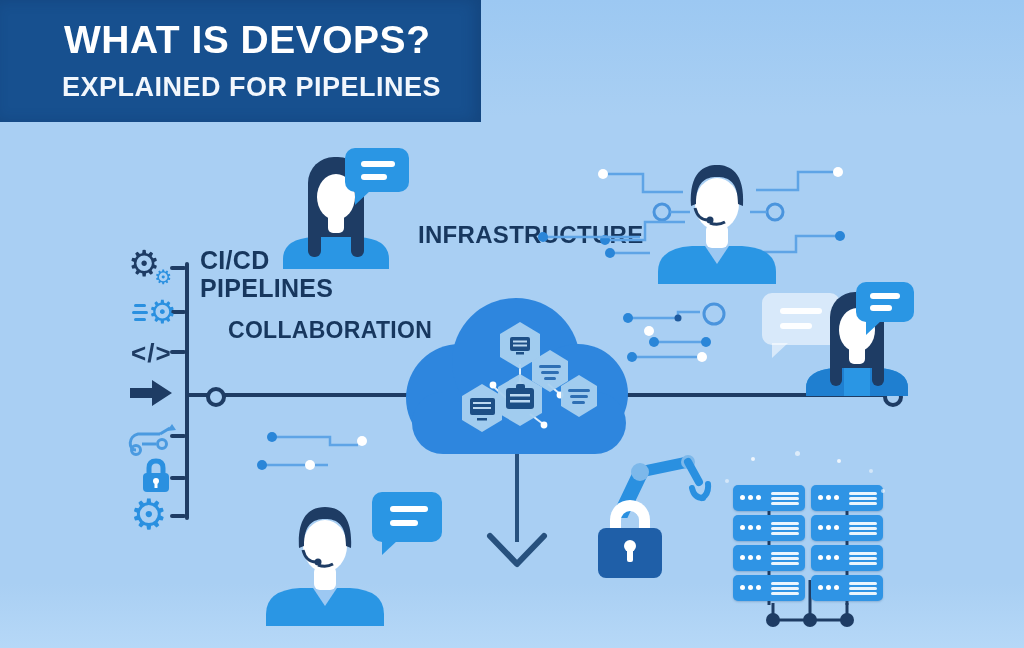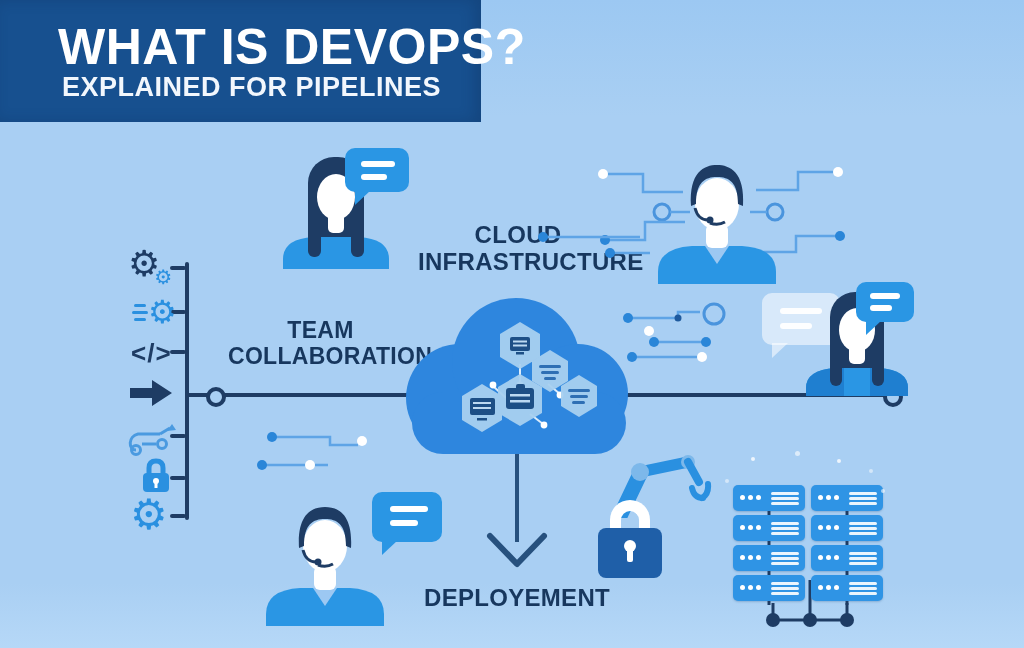--- a/index.html
+++ b/index.html
@@ -4,21 +4,21 @@
 <style>
   html,body{margin:0;padding:0;}
   .stage{position:relative;width:1024px;height:648px;overflow:hidden;
     font-family:"Liberation Sans",sans-serif;
     background:linear-gradient(180deg,#9cc8f2 0%,#a9cff3 18%,#a9cff3 90%,#b6d8f7 100%);}
   .abs{position:absolute;}
 
   
   .banner{left:0;top:0;width:481px;height:122px;background:#17508f;
     box-shadow:inset -6px 0 14px rgba(10,40,80,.25);}
-  .banner .title{position:absolute;left:58px;top:18px;font-size:50px;font-weight:700;
+  .banner .title{position:absolute;left:64px;top:18px;font-size:39px;font-weight:700;
     color:#ffffff;letter-spacing:.5px;white-space:nowrap;}
   .banner .subtitle{position:absolute;left:62px;top:72px;font-size:27px;font-weight:700;
     color:#f2f7fd;letter-spacing:.5px;white-space:nowrap;}
 
   
   .label{color:#17375e;font-weight:700;line-height:1.12;letter-spacing:.3px;}
   .lbl-cicd{left:200px;top:246px;font-size:25px;text-align:left;}
   .lbl-team{left:228px;top:318px;width:185px;font-size:23px;text-align:center;}
   .lbl-cloud{left:418px;top:222px;width:200px;font-size:24px;text-align:center;}
   .lbl-deploy{left:422px;top:585px;width:190px;font-size:24px;text-align:center;}
@@ -107,30 +107,31 @@
   <div class="abs" style="left:136px;top:456px;">
     <svg width="40" height="40" viewBox="0 0 40 40">
       <path d="M13,18 V12 Q13,5 20,5 Q27,5 27,12 V18" fill="none" stroke="#2a90e0" stroke-width="5"></path>
       <rect x="7" y="17" width="26" height="19" rx="4" fill="#2a90e0"></rect>
       <circle cx="20" cy="25" r="3" fill="#fff"></circle>
       <rect x="18.5" y="26" width="3" height="6" fill="#fff"></rect>
     </svg>
   </div>
   <div class="abs gear blue" style="left:130px;top:494px;font-size:42px;">⚙</div>
 
+  <div class="abs label lbl-cicd">
+    <div>CI/CD</div>
+      <div>PIPELINES</div>
+  </div>
   <div class="abs label lbl-team">
-    <div>TEAM</div>
       <div>COLLABORATION</div>
   </div>
   <div class="abs label lbl-cloud">
-    <div>CLOUD</div>
       <div>INFRASTRUCTURE</div>
   </div>
   <div class="abs label lbl-deploy" style="z-index:7;">
-      <div>DEPLOYEMENT</div>
   </div>
 
   <div class="abs banner">
     <div class="title">WHAT IS DEVOPS?</div>
     <div class="subtitle">EXPLAINED FOR PIPELINES</div>
   </div>
 
   <svg class="abs" style="left:595px;top:160px;z-index:1;" width="95" height="100" viewBox="0 0 95 100">
     <polyline points="8,14 48,14 48,32 88,32" fill="none" stroke="#5ea4e6" stroke-width="2.5"></polyline>
     <circle cx="8" cy="14" r="5" fill="#ffffff"></circle>

